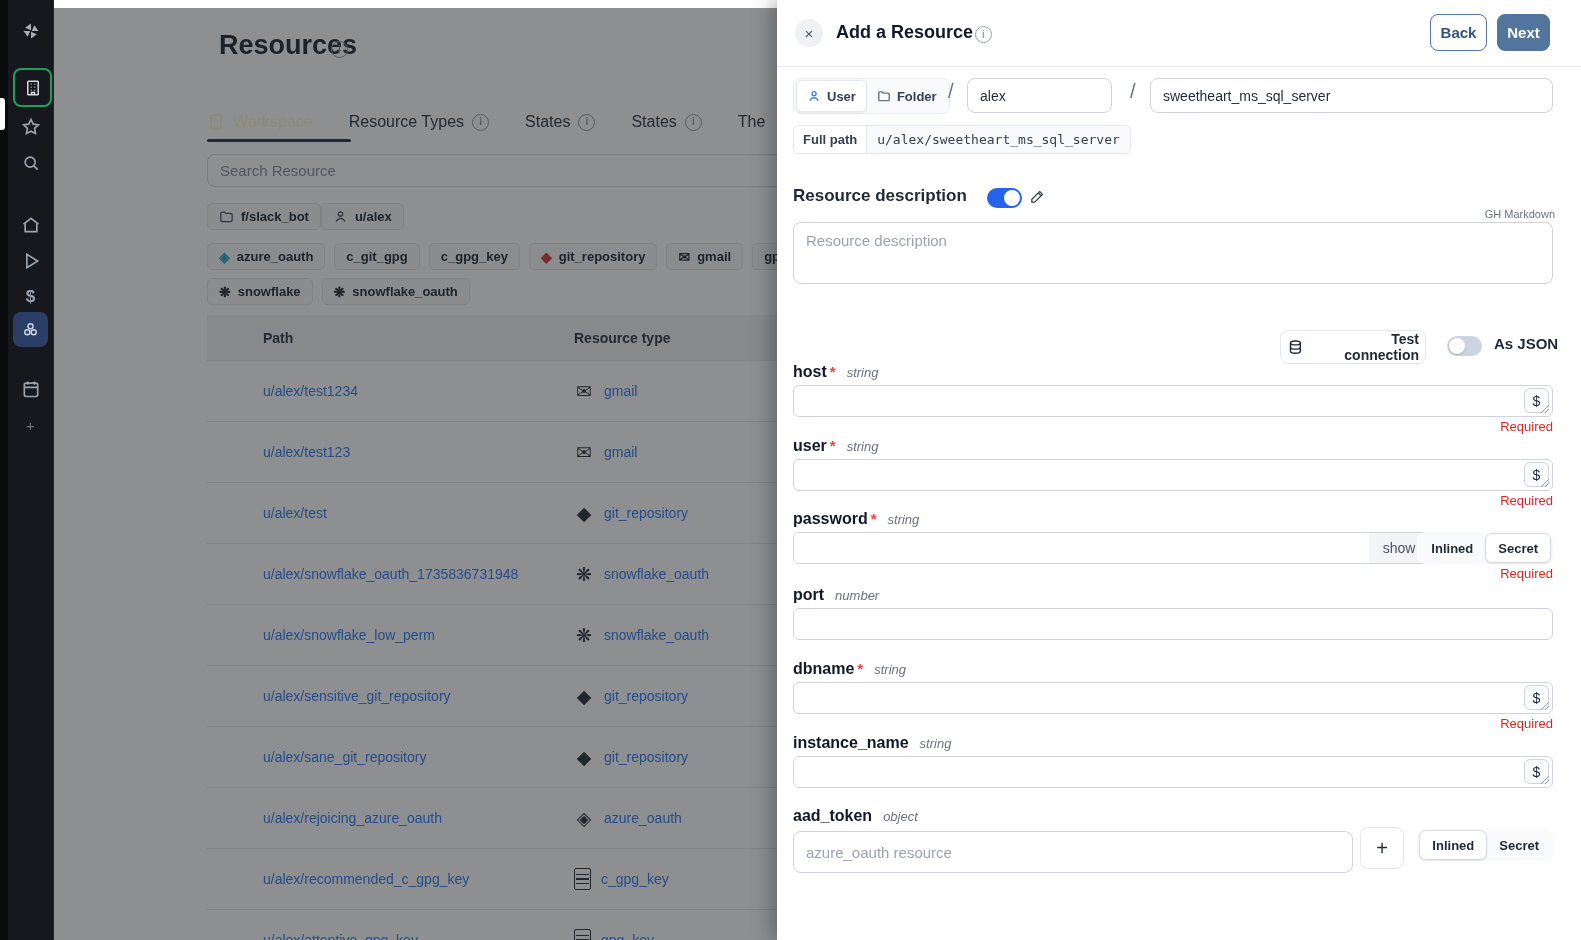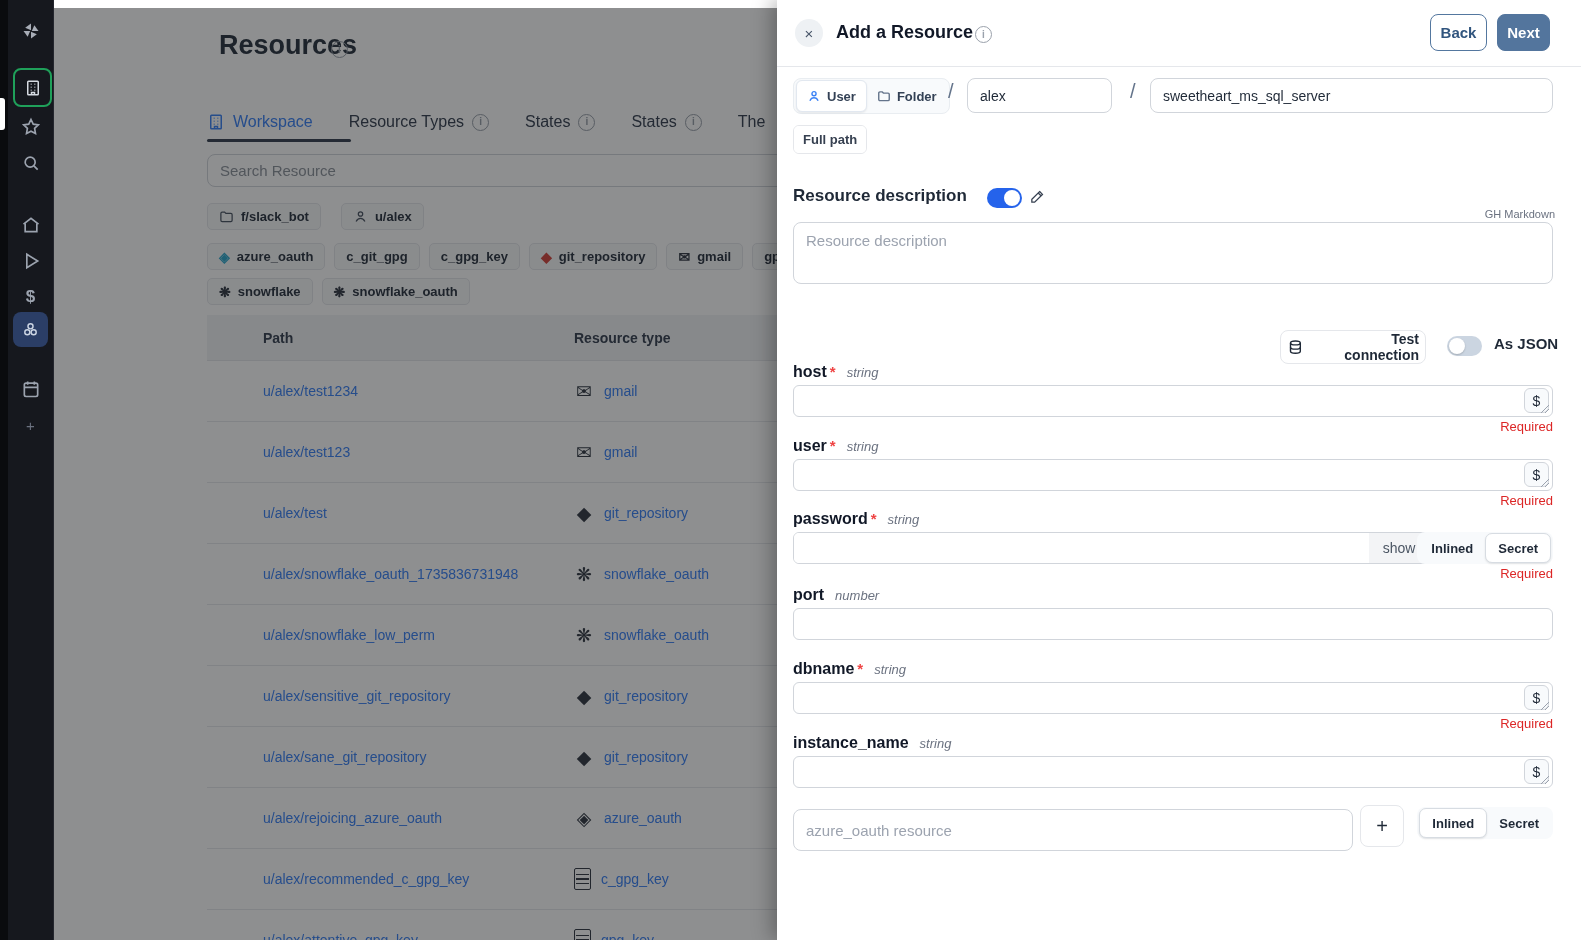--- a/index.html
+++ b/index.html
@@ -16,25 +16,25 @@
   .sb-text{font-size:17px;color:#9ca3af;font-weight:600;}
   
   #main-bg{position:absolute;left:53px;top:0;width:1528px;height:940px;background:#ffffff;z-index:1;}
   #main{position:absolute;left:53px;top:0;width:1528px;height:940px;z-index:2;color:#1f2937;}
   #page-title{position:absolute;left:154px;top:30px;font-size:27px;font-weight:700;color:#2b3440;margin-left:12px;}
   .info-i{display:inline-flex;width:15px;height:15px;border:1.5px solid #9aa1ab;border-radius:50%;font-size:10px;line-height:1;align-items:center;justify-content:center;color:#9aa1ab;font-weight:600;font-style:normal;vertical-align:middle;}
   #title-info{position:absolute;left:278px;top:41px;}
   #tabs{position:absolute;left:154px;top:104px;display:flex;gap:36px;align-items:center;font-size:16px;color:#374151;height:36px;}
   .tab{display:flex;align-items:center;gap:8px;white-space:nowrap;}
   .tab svg{width:18px;height:18px;}
-  .tab.active{color:#3b82f6;font-weight:500;}
+  .tab.active{color:#fef9c3;font-weight:500;}
   #tab-underline{position:absolute;left:154px;top:139px;width:144px;height:3px;background:#374151;border-radius:2px;}
   #search-input{position:absolute;left:154px;top:154px;width:600px;height:33px;border:1px solid #d1d5db;border-radius:8px;font-size:15px;padding:0 12px;color:#1f2937;box-sizing:border-box;font-family:"Liberation Sans",sans-serif;background:#fff;}
   #search-input::placeholder{color:#8d939c;}
-  #owner-chips{position:absolute;left:154px;top:203px;display:flex;gap:20px;}
+  #owner-chips{position:absolute;left:154px;top:203px;display:flex;gap:0;}
   #type-chips{position:absolute;left:154px;top:243px;width:640px;display:flex;flex-wrap:wrap;gap:8px 9px;}
   .chip{display:inline-flex;align-items:center;gap:7px;height:25px;padding:0 11px;background:#f8f9fa;border:1px solid #e5e7eb;border-radius:5px;font-size:13px;font-weight:600;color:#2b3440;white-space:nowrap;}
   .chip svg{width:15px;height:15px;color:#4b5563;}
   .chip-ic{font-size:14px;line-height:1;}
   .chip-ic:empty{display:none;}
   .g-azure{color:#2fa8cc;}
   .g-git{color:#d3473f;}
   .g-dark{color:#333a45;}
   
   #table{position:absolute;left:154px;top:315px;width:700px;}
@@ -372,20 +372,21 @@
         <span>Folder</span>
       </div>
     </div>
     <span class="path-sep" style="left:171px;">/</span>
     <input class="path-input" style="left: 190px; width: 145px;" value="alex">
     <span class="path-sep" style="left:353px;">/</span>
     <input class="path-input" style="left: 373px; width: 403px;" value="sweetheart_ms_sql_server">
 
     <div id="full-path">
       <span id="full-path-label">Full path</span>
+      <span id="full-path-code">u/alex/sweetheart_ms_sql_server</span>
     </div>
 
     <div id="desc-heading">Resource description</div>
     <div class="toggle" id="desc-toggle">
         <span class="knob"></span>
       </div>
     <span id="desc-pencil">
       <svg viewBox="0 0 24 24" fill="none" stroke="currentColor" stroke-width="1.8">
           <path d="M15 5l4 4L8 20H4v-4z"></path>
           <path d="M13 7l4 4"></path>
@@ -493,20 +494,24 @@
             <div class="tinput">
               <input value="" style="">
               <button class="dollar-btn">$</button>
               <svg class="rz" width="10" height="10">
                 <path d="M9 1L1 9M9 5L5 9" stroke="#9ca3af" fill="none"></path>
               </svg>
             </div>
           </div>
         </div>
         <div class="field" style="top: 807px;">
+          <div class="flabel">
+            <span class="fname">aad_token</span>
+            <span class="ftype">object</span>
+          </div>
           <div class="frow">
             <input class="res-input" placeholder="azure_oauth resource" value="" style="">
             <button class="plus-btn">+</button>
             <button class="refresh-btn"><svg viewBox="0 0 24 24" fill="none" stroke="currentColor" stroke-width="2">
                 <path d="M20 12a8 8 0 1 1-2.3-5.6"></path>
                 <path d="M20 3v5h-5"></path>
               </svg></button>
             <div class="seg">
               <span class="seg-opt on">Inlined</span>
               <span class="seg-opt ">Secret</span>

